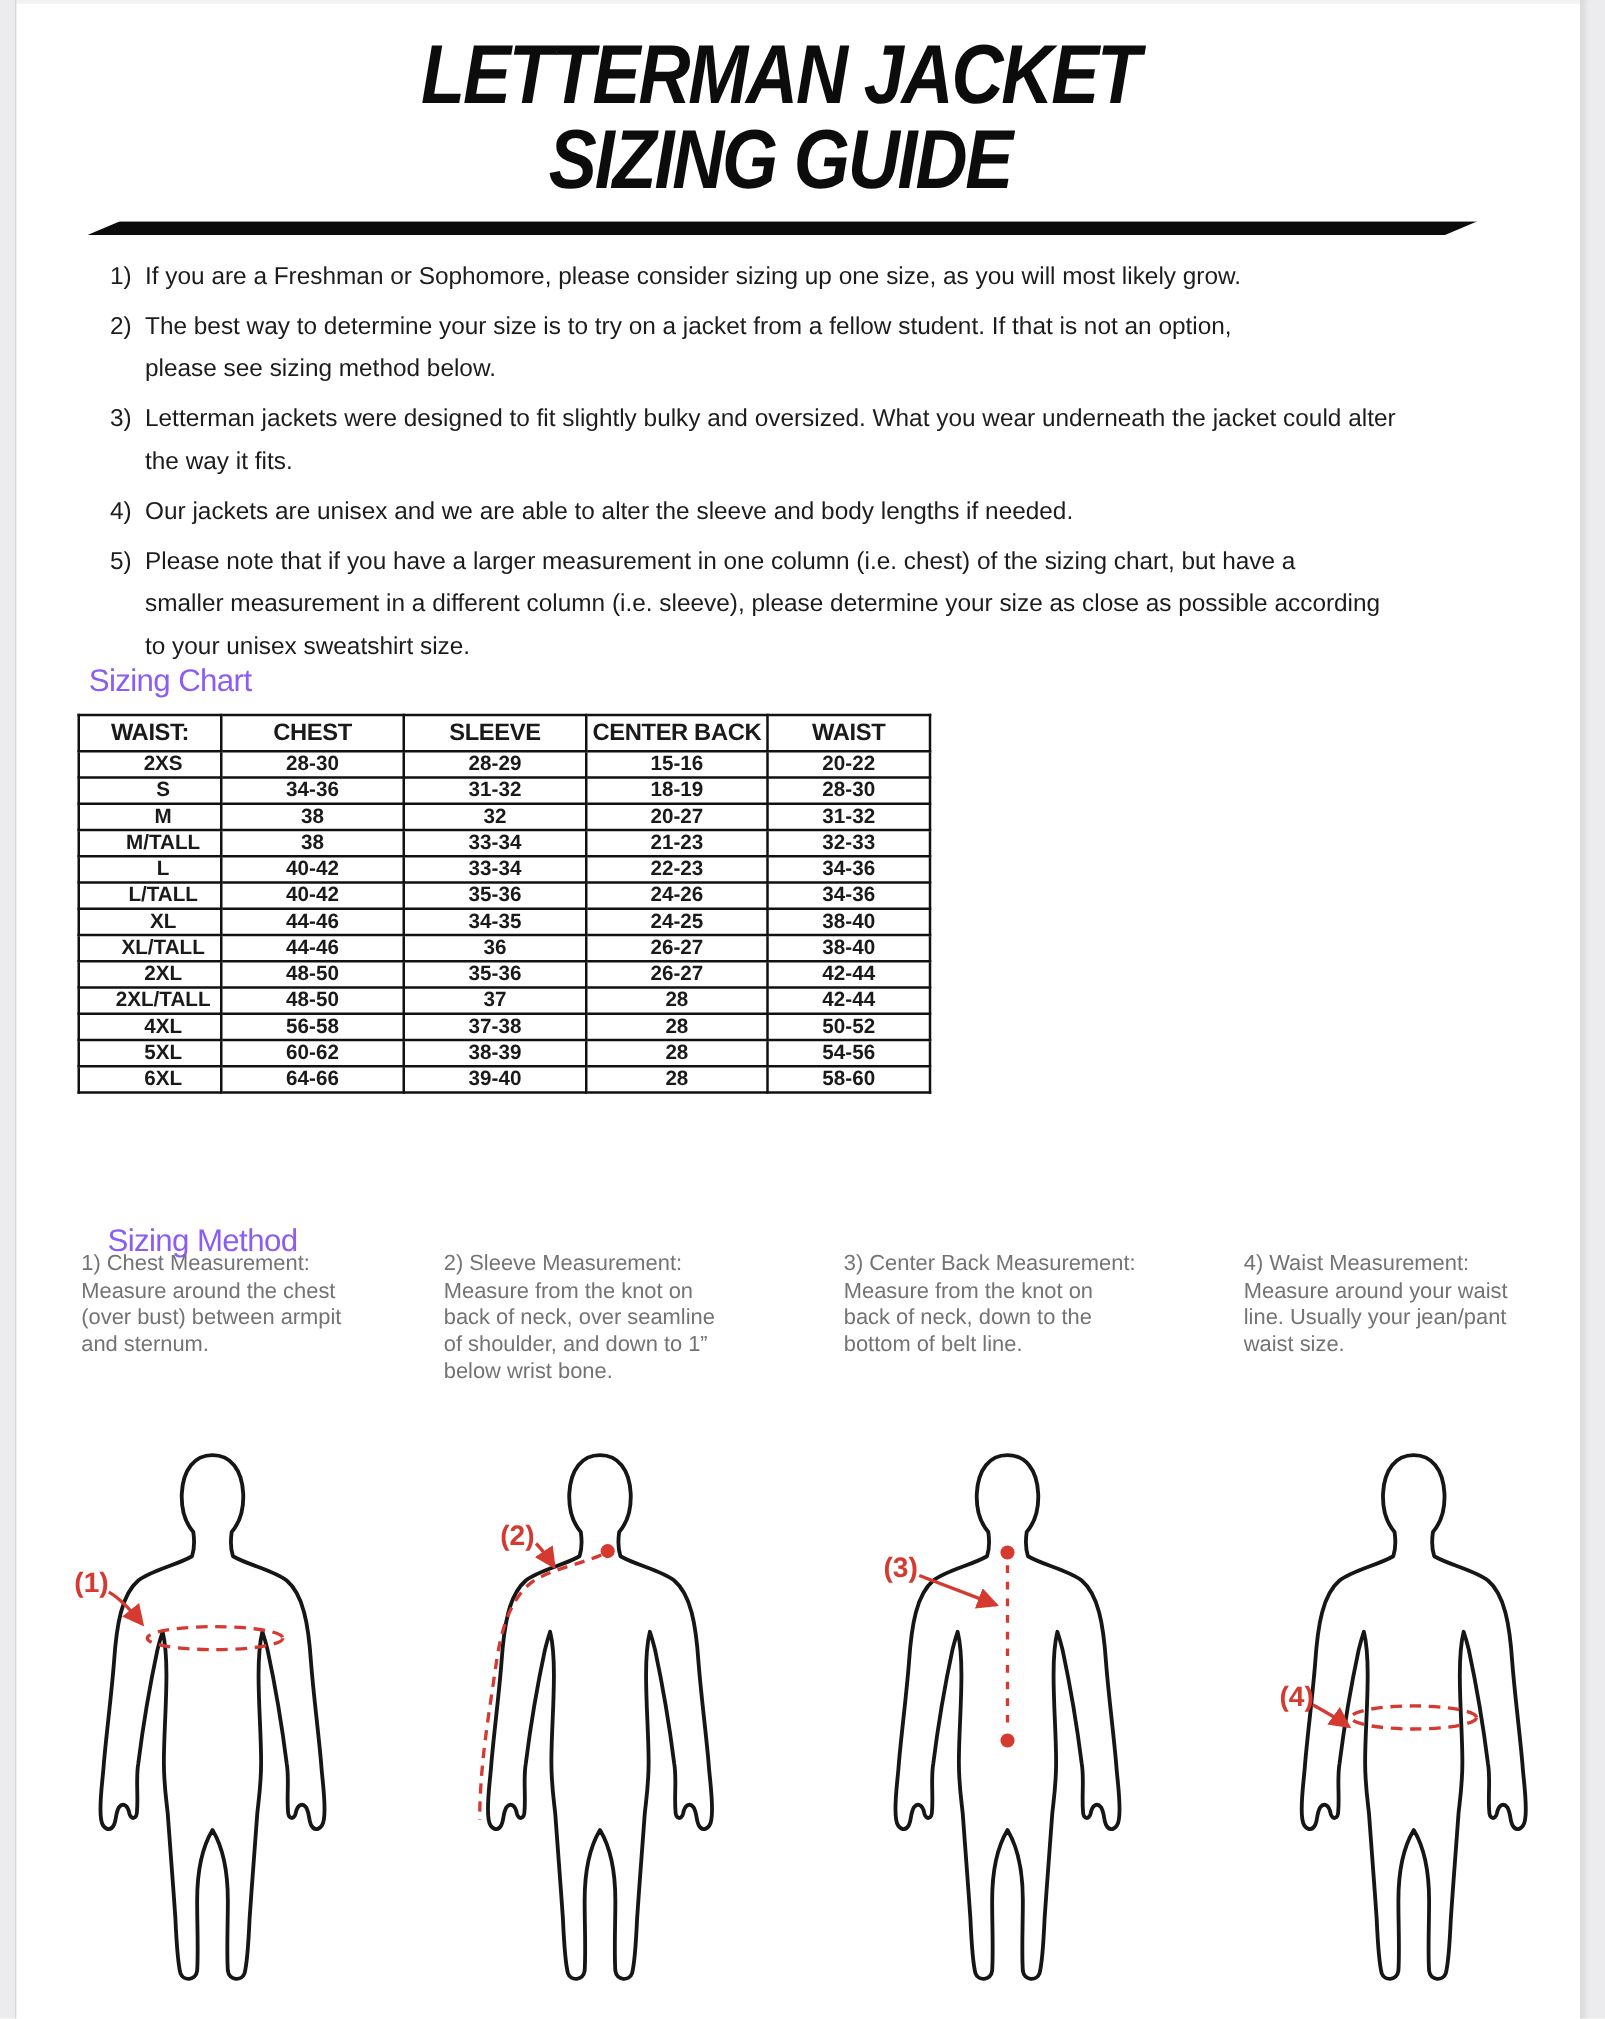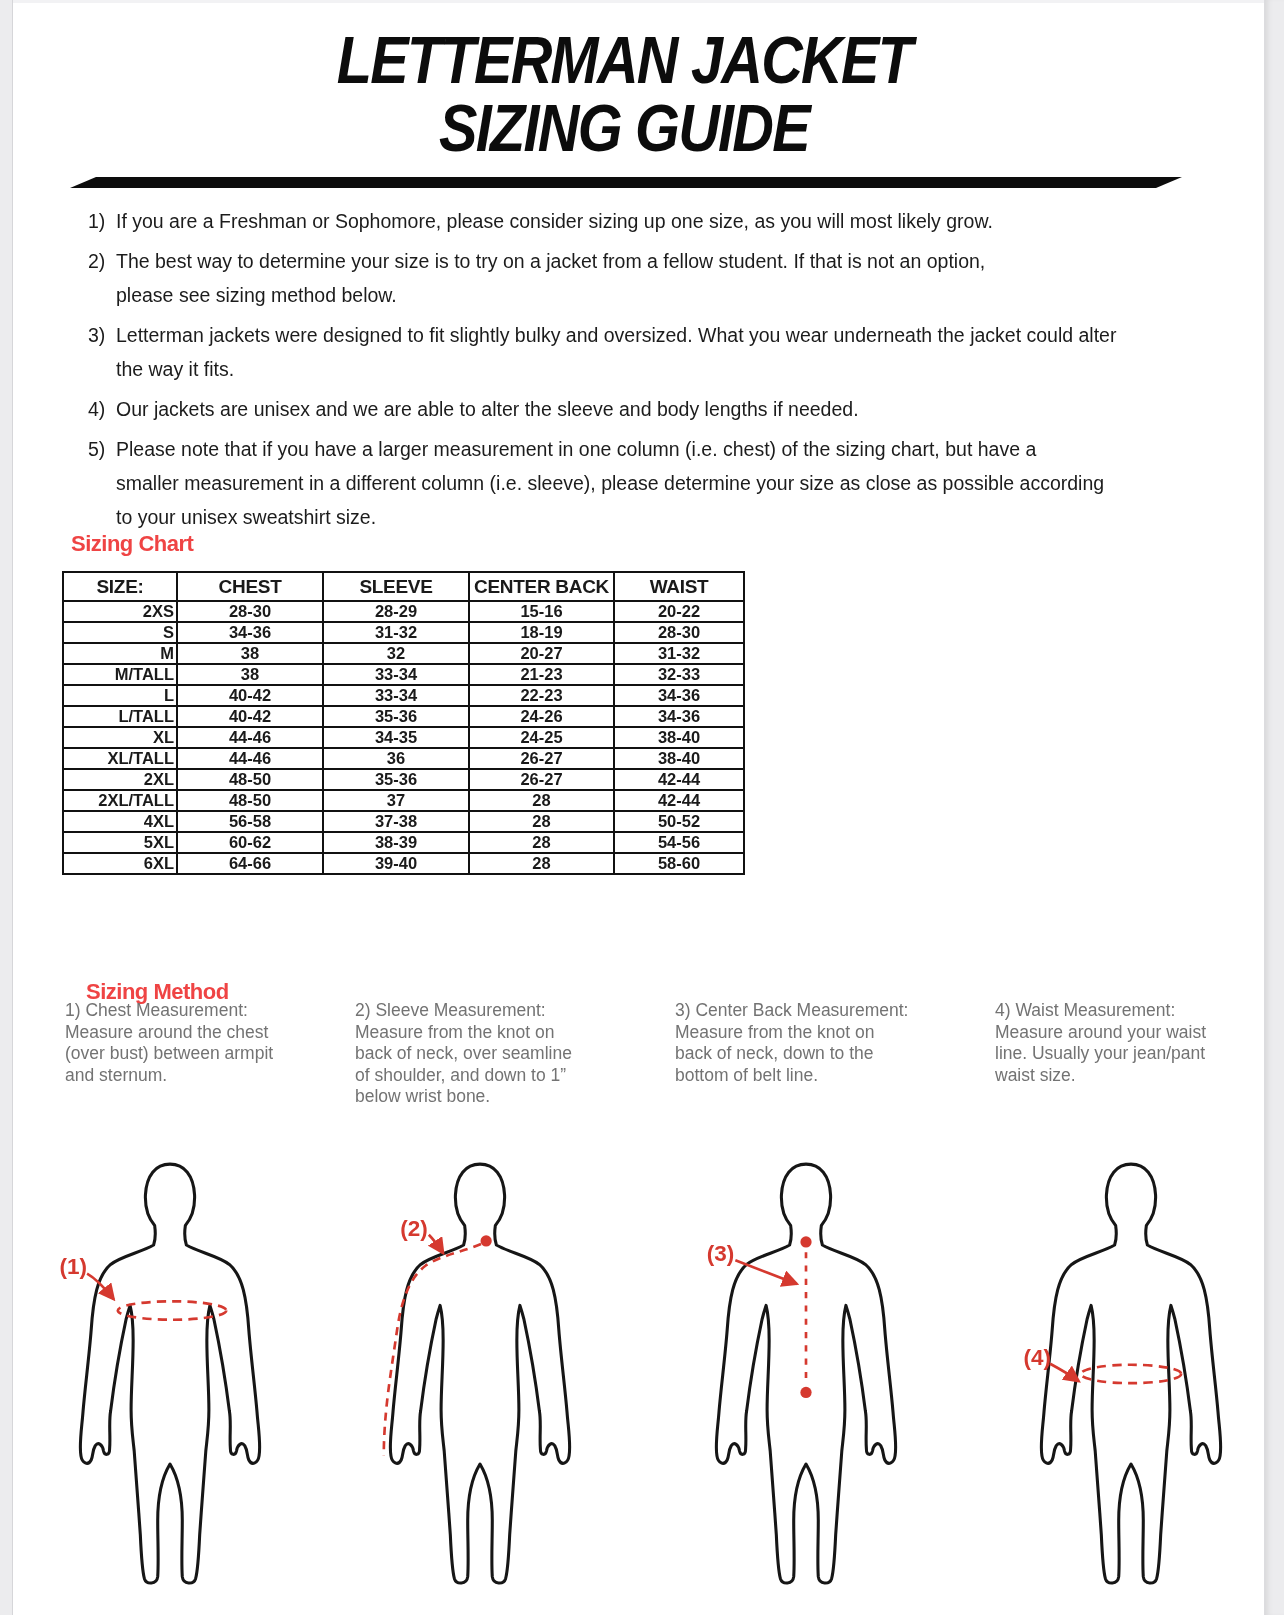--- a/index.html
+++ b/index.html
@@ -22,33 +22,33 @@
   .divider-bar{
     position:absolute;top:177px;left:70px;width:1112px;height:11px;background:#0c0c0c;
     clip-path:polygon(26px 0, 100% 0, calc(100% - 26px) 100%, 0 100%);
   }
 
   .notes{position:absolute;top:204px;left:88px;width:1110px;font-size:19.5px;line-height:34px;color:#1c1c1c;}
   .note-row{display:flex;margin-bottom:6px;}
   .note-num{flex:0 0 28px;}
   .note-text{flex:1;}
 
-  .section-heading{position:absolute;font-size:22px;font-weight:bold;color:#ef4444;letter-spacing:-0.5px;}
+  .section-heading{position:absolute;font-size:25px;font-weight:normal;color:#8b5cf6;letter-spacing:-0.5px;}
   #sizing-chart-heading{top:531px;left:71px;}
   #sizing-method-heading{top:979px;left:86px;}
 
   table.size-chart{
     position:absolute;top:571px;left:62px;border-collapse:collapse;table-layout:fixed;width:681px;
   }
   table.size-chart th, table.size-chart td{
     border:2px solid #111;font-weight:bold;white-space:nowrap;overflow:hidden;
   }
   table.size-chart th{font-size:19px;height:27px;text-align:center;padding:0 2px;letter-spacing:-0.3px;}
   table.size-chart td{font-size:16.5px;height:19px;text-align:center;padding:0 2px;}
-  table.size-chart td.size-col{text-align:right;padding-left:23px;}
+  table.size-chart td.size-col{text-align:center;padding-left:23px;}
   col.c0{width:114px;} col.c1{width:146px;} col.c2{width:146px;} col.c3{width:145px;} col.c4{width:130px;}
 
   .method-item{position:absolute;top:1000px;width:234px;font-size:17.5px;line-height:21.5px;color:#737373;}
   #method-0{left:65px;} #method-1{left:355px;} #method-2{left:675px;} #method-3{left:995px;}
 
   .figure-box{position:absolute;top:1158px;width:232px;height:434px;}
   #figure-0{left:54px;} #figure-1{left:364px;} #figure-2{left:690px;} #figure-3{left:1015px;}
   .figure-box svg{width:100%;height:100%;display:block;}
   .body-outline{fill:#ffffff;stroke:#161616;stroke-width:3;stroke-linejoin:round;stroke-linecap:round;}
   .red-dash{fill:none;stroke-width:2.6;}
@@ -96,21 +96,21 @@
 <table class="size-chart">
   <colgroup>
       <col class="c0">
       <col class="c1">
       <col class="c2">
       <col class="c3">
       <col class="c4">
     </colgroup>
   <thead>
       <tr id="chart-head-row">
-        <th>SIZE:</th>
+        <th>WAIST:</th>
         <th>CHEST</th>
         <th>SLEEVE</th>
         <th>CENTER BACK</th>
         <th>WAIST</th>
       </tr>
     </thead>
   <tbody id="chart-body">
       <tr>
         <td class="size-col">2XS</td>
         <td>28-30</td>

